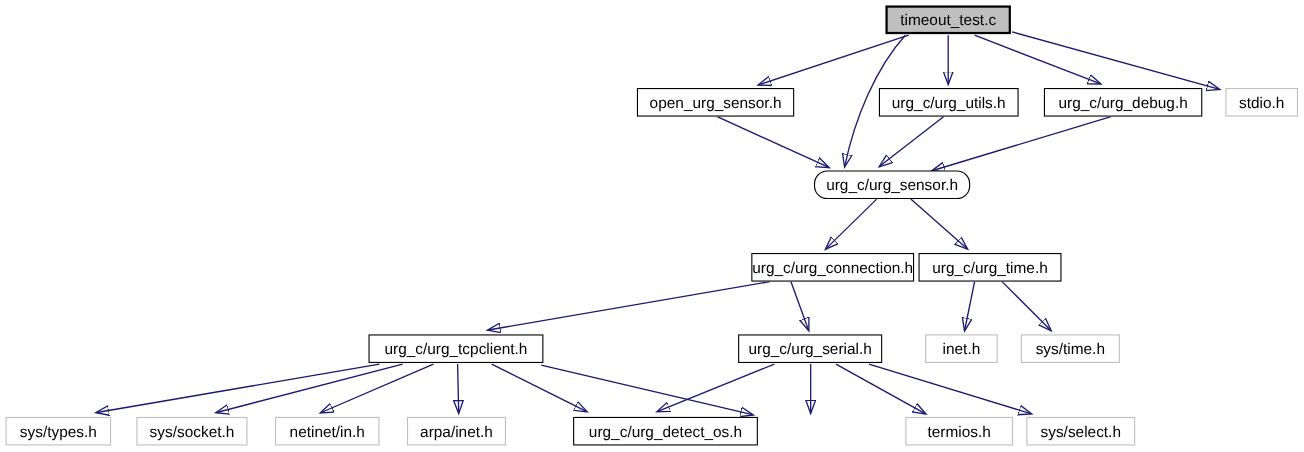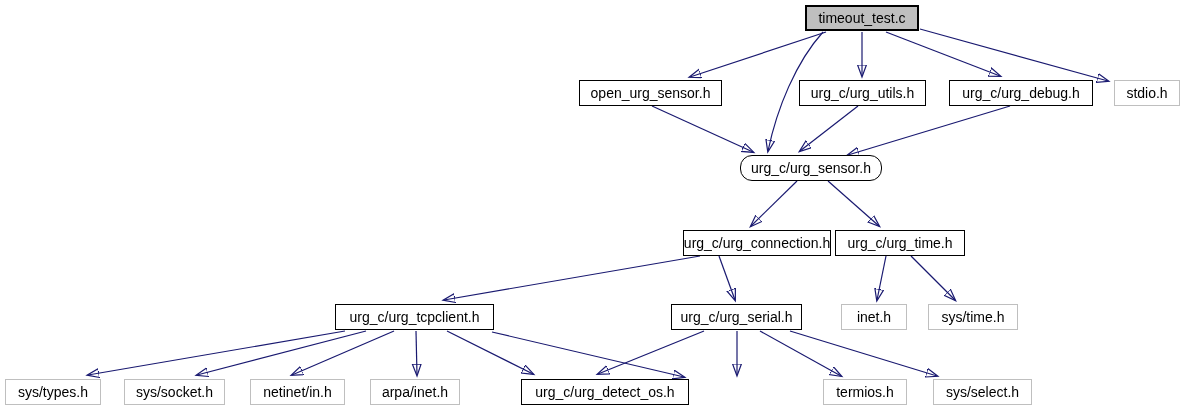--- a/index.html
+++ b/index.html
@@ -134,20 +134,20 @@
   </div>
   <div class="node external" style="left:250px; top:379px; width:95px;">
     <span>netinet/in.h</span>
   </div>
   <div class="node external" style="left:370px; top:379px; width:90px;">
     <span>arpa/inet.h</span>
   </div>
   <div class="node" style="left:483px; top:379px; width:168px;margin-left:38px;">
     <span>urg_c/urg_detect_os.h</span>
   </div>
-  <div class="node external" style="left:823px; top:379px; width:84px;align-items:center;">
+  <div class="node external" style="left:823px; top:379px; width:98px;align-items:center;">
     <span>termios.h</span>
   </div>
   <div class="node external" style="left:933px; top:379px; width:99px;">
     <span>sys/select.h</span>
   </div>
 
 </div>
 
 </body></html>

